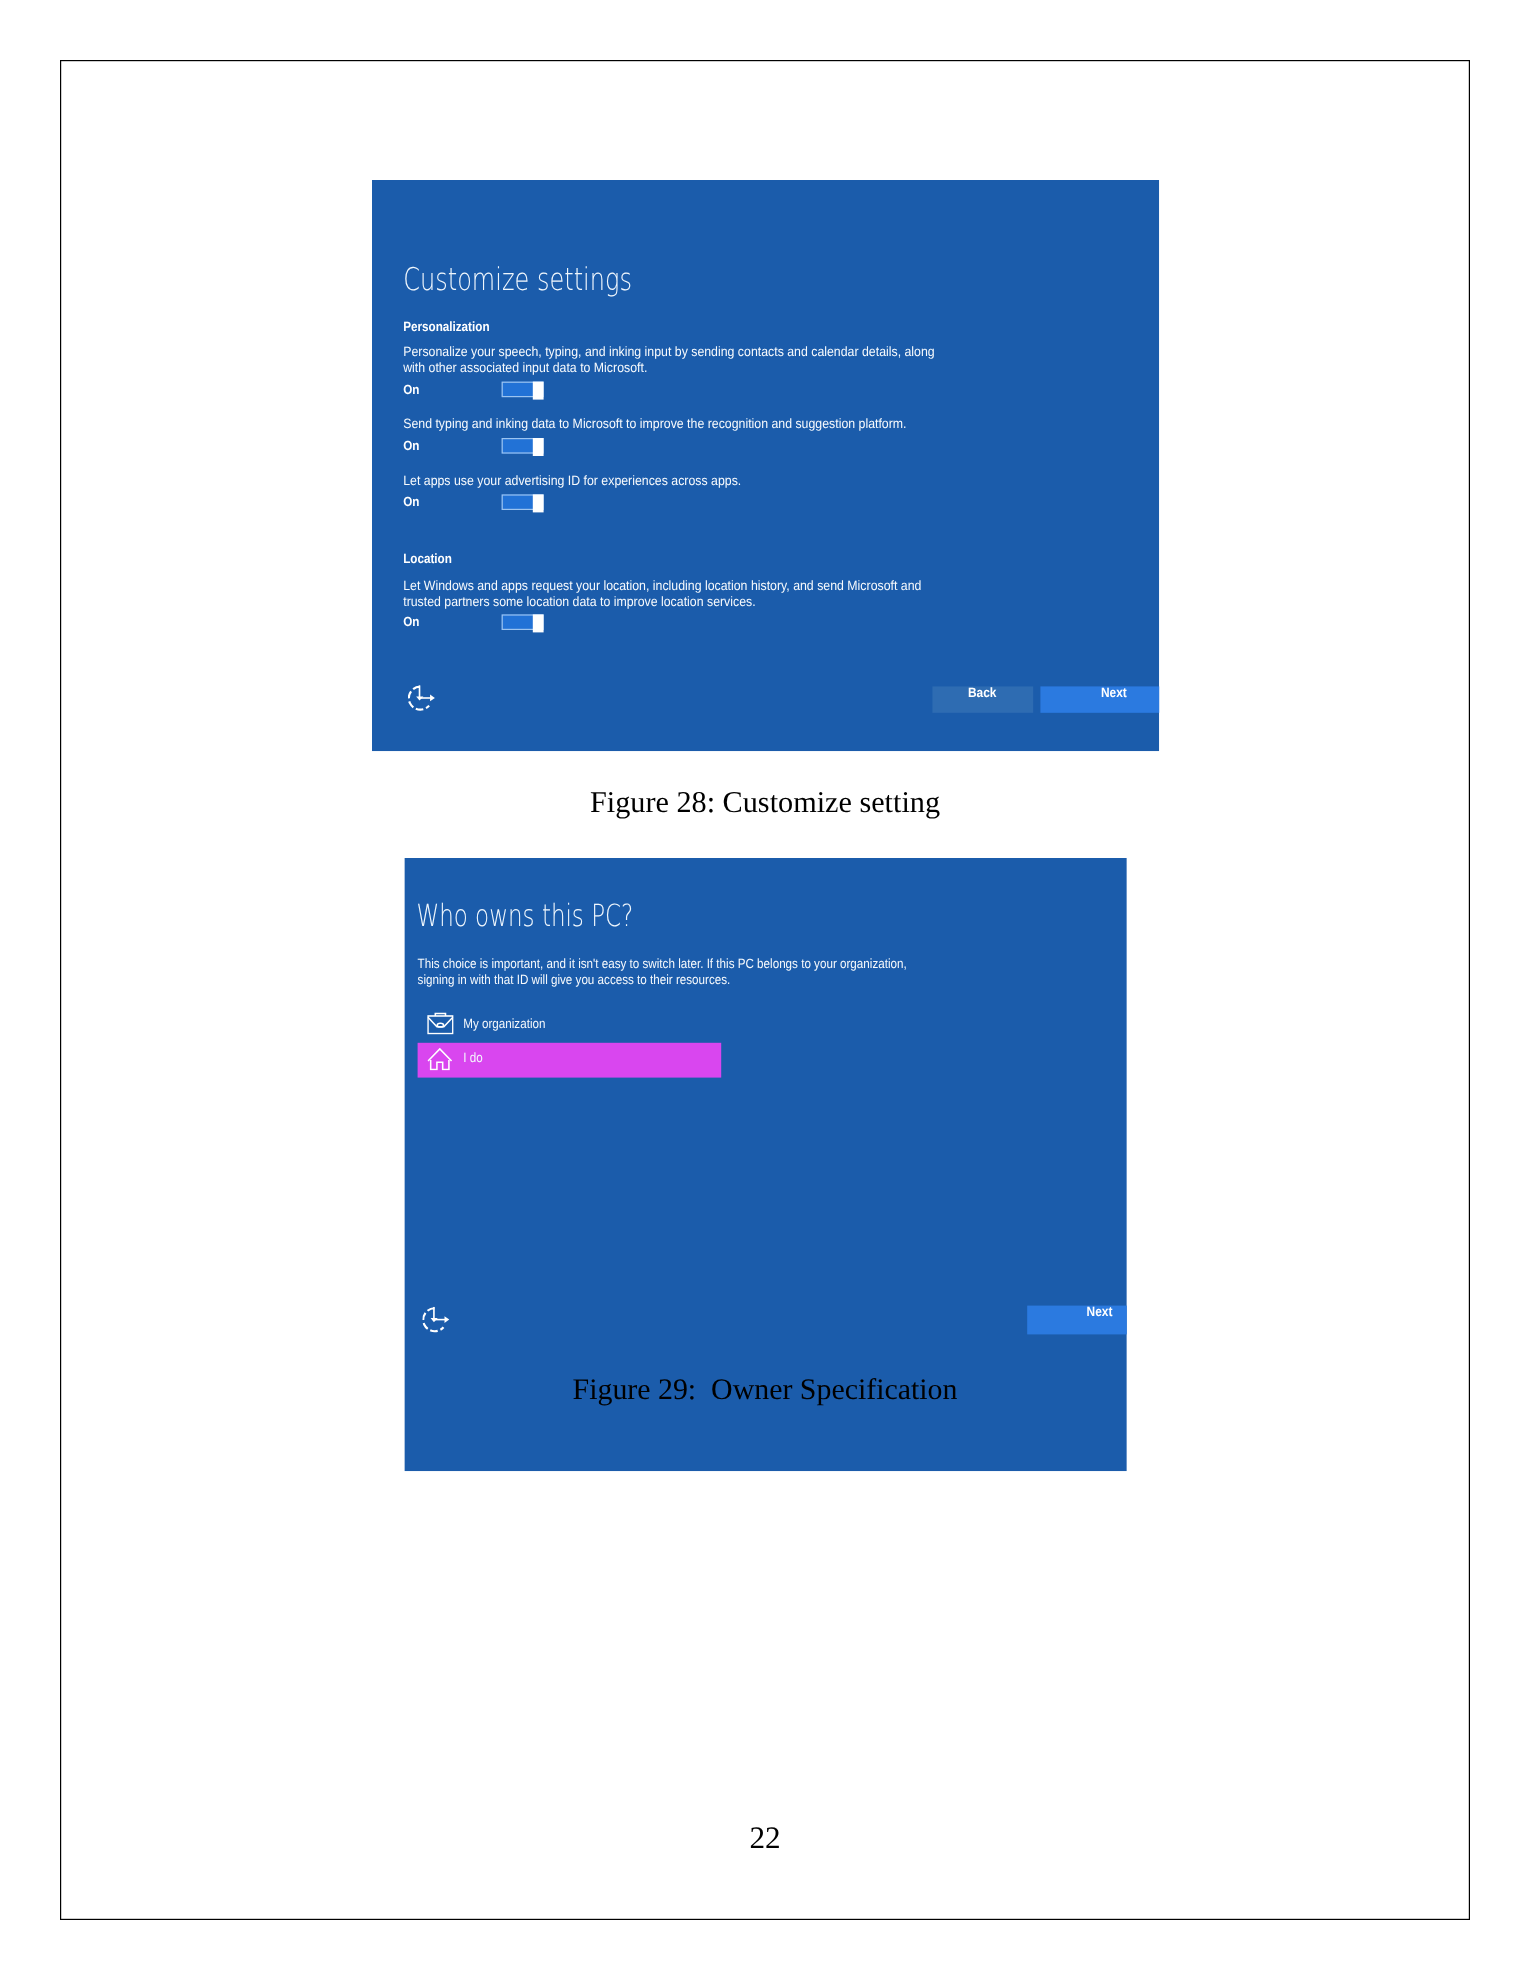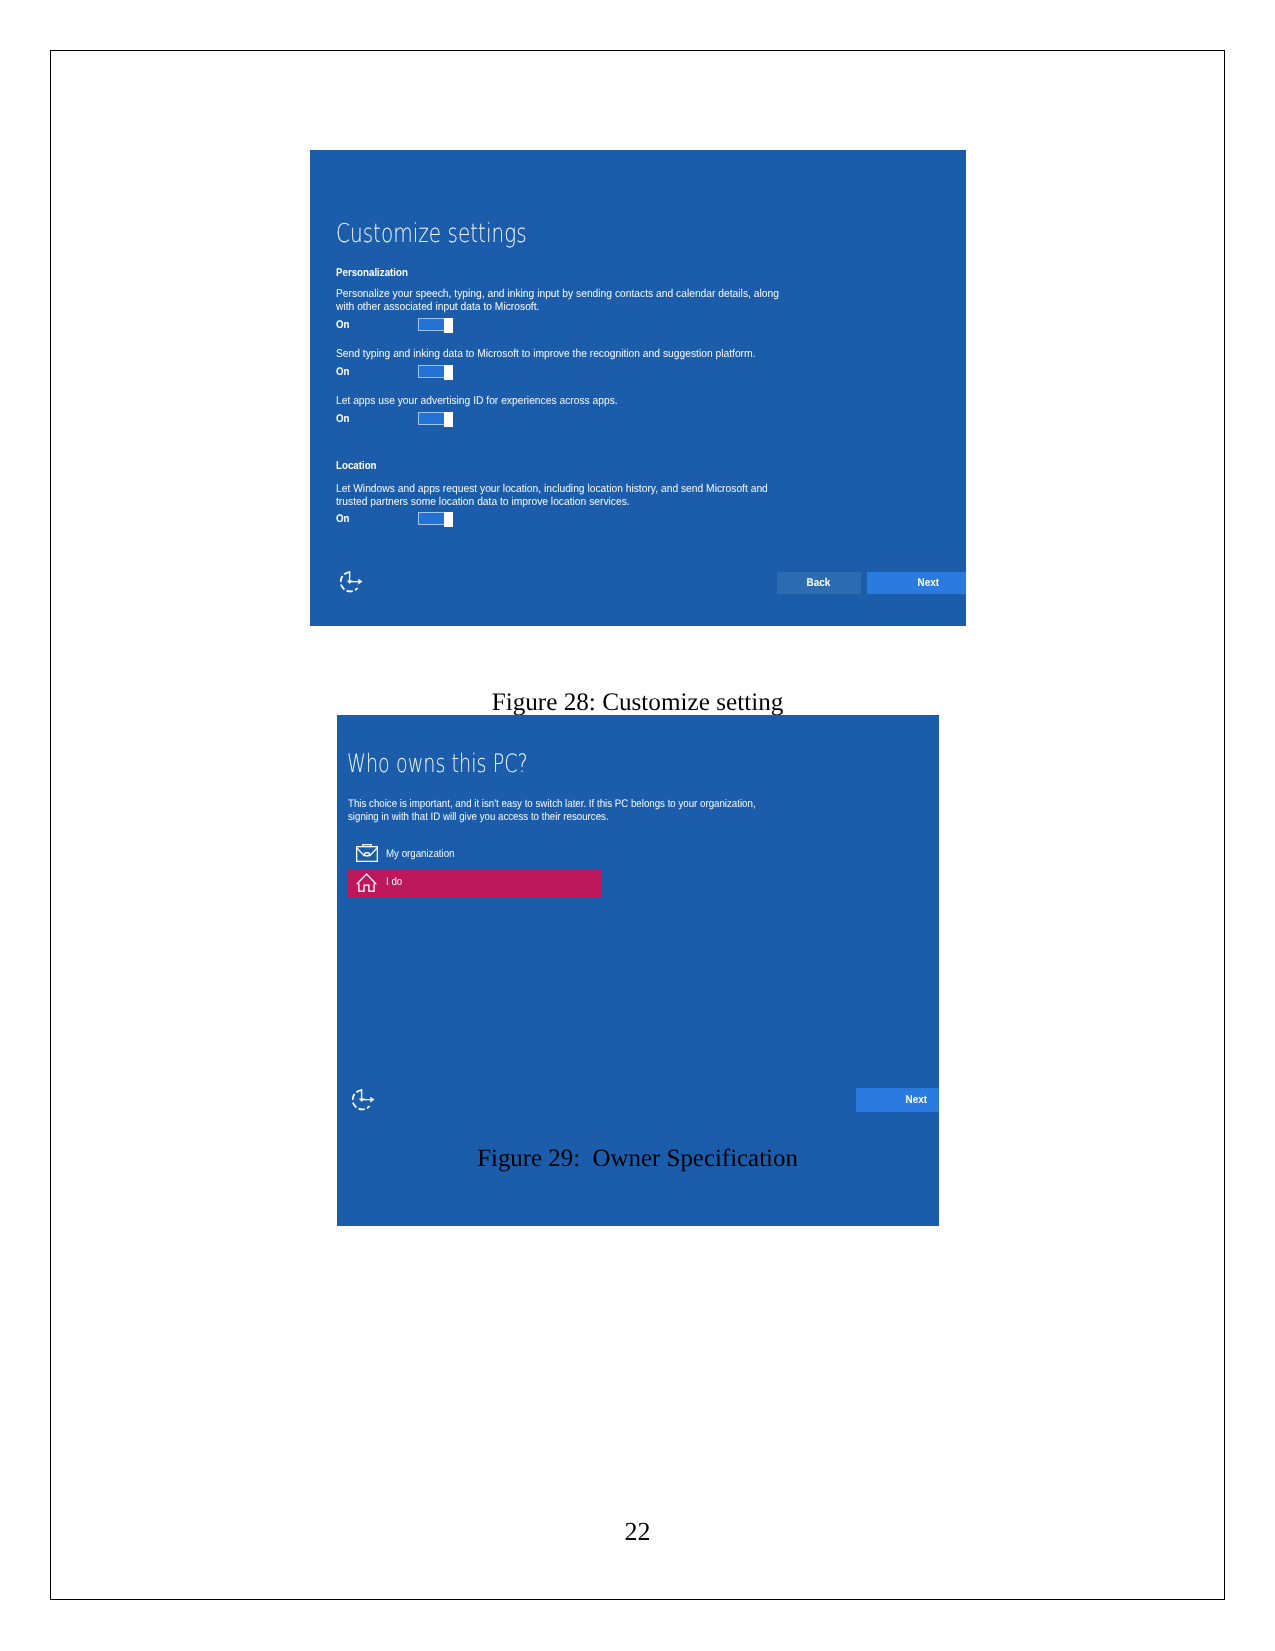--- a/index.html
+++ b/index.html
@@ -26,42 +26,42 @@
   .sec-head{position:absolute;font-weight:bold;font-size:11.2px;letter-spacing:0px;
             color:#ffffff;white-space:nowrap;transform:scaleX(0.87);transform-origin:0 0;}
   .body-txt{position:absolute;font-size:11.3px;line-height:13.4px;color:#f7fafd;
             letter-spacing:0px;transform:scaleX(0.91);transform-origin:0 0;}
   .on-lbl{position:absolute;font-size:11.2px;font-weight:bold;color:#ffffff;transform:scaleX(0.87);transform-origin:0 0;}
 
   .toggle{position:absolute;width:35px;height:13px;background:#2272d6;
           box-sizing:border-box;border:1px solid #9cc4f0;}
   .toggle .knob{position:absolute;right:-1px;top:-1.5px;width:9px;height:15px;background:#ffffff;}
 
-  .w-btn{position:absolute;display:flex;align-items:center;justify-content:center;}
+  .w-btn{position:absolute;display:flex;align-items:flex-start;justify-content:center;}
   .w-btn .btn-label{display:inline-block;font-size:11.3px;font-weight:bold;color:#ffffff;
                     letter-spacing:0px;transform:scaleX(0.88);}
   .w-btn.primary{background:#2b7ae0;padding-left:20px;}
   .w-btn.secondary{background:#2e6cb2;}
 
   .ease-icon{position:absolute;}
 
   
   #shot2 .w-title{left:10px;top:33px;font-size:25.4px;transform:scaleX(0.755);transform-origin:0 0;}
   #shot2 .body-txt{font-size:11.1px;line-height:13.2px;transform:scaleX(0.875);}
   #shot2 .opt-row .lbl{font-size:11.1px;transform:scaleX(0.875);}
   .opt-row{position:absolute;text-align:right;}
   .opt-row .ic{position:absolute;display:block;}
   .opt-row .lbl{position:absolute;font-size:11.3px;color:#f4f8fc;white-space:nowrap;
                 transform:scaleX(0.91);transform-origin:0 0;}
-  .opt-row.sel{background:#be185d;text-decoration:underline;}
+  .opt-row.sel{background:#d946ef;text-decoration:underline;}
 
   
   .cap{position:absolute;width:100%;text-align:center;color:#000;
        font-family:"Liberation Serif",serif;white-space:pre;}
-  #cap1{top:656px;left:0;font-size:25.2px;margin-top:33px;}
+  #cap1{top:656px;left:0;font-size:25.2px;}
   #cap2{top:1145px;left:0;font-size:24.9px;text-align:center;}
   #pageno{position:absolute;top:1517px;left:0;width:100%;text-align:center;
           font-size:26px;color:#000;}
 </style>
 </head>
 <body>
 
 <div class="page-border"></div>
 
 <div class="shot" id="shot1">

